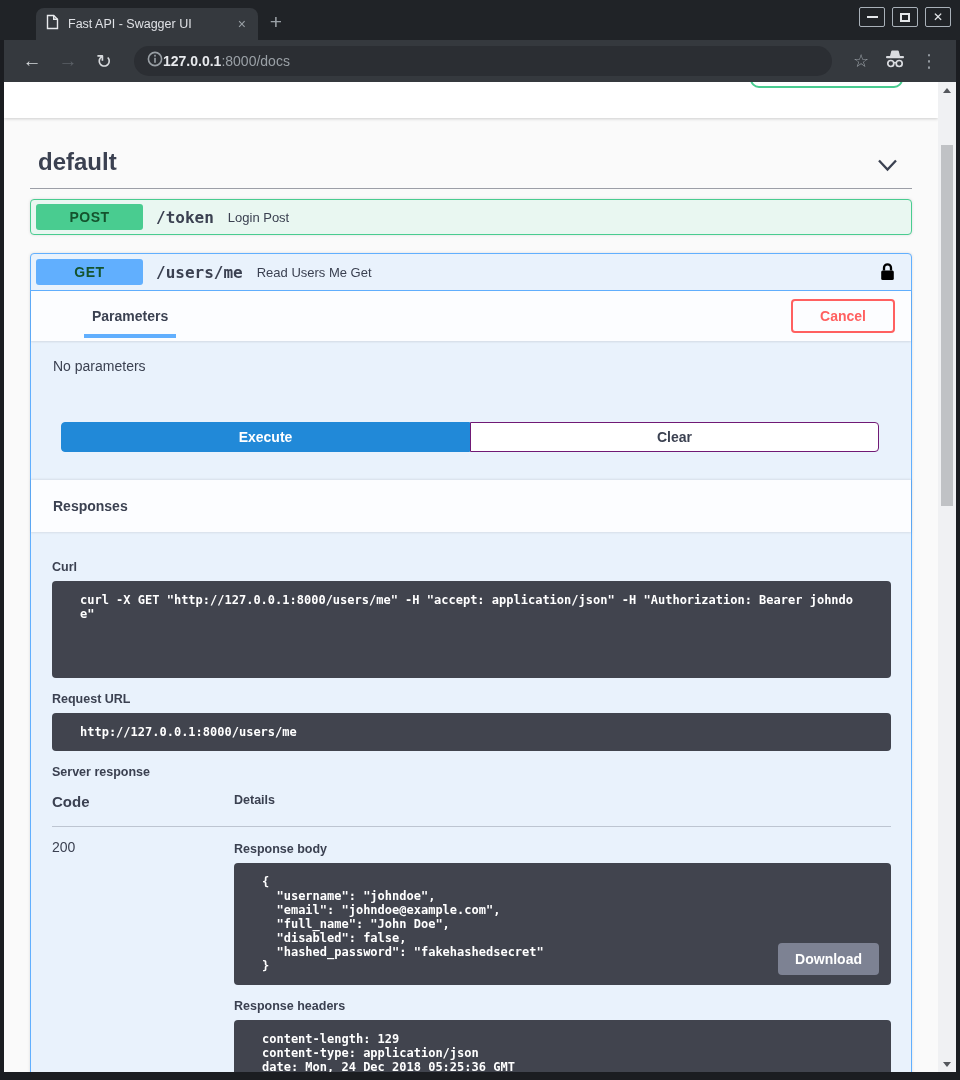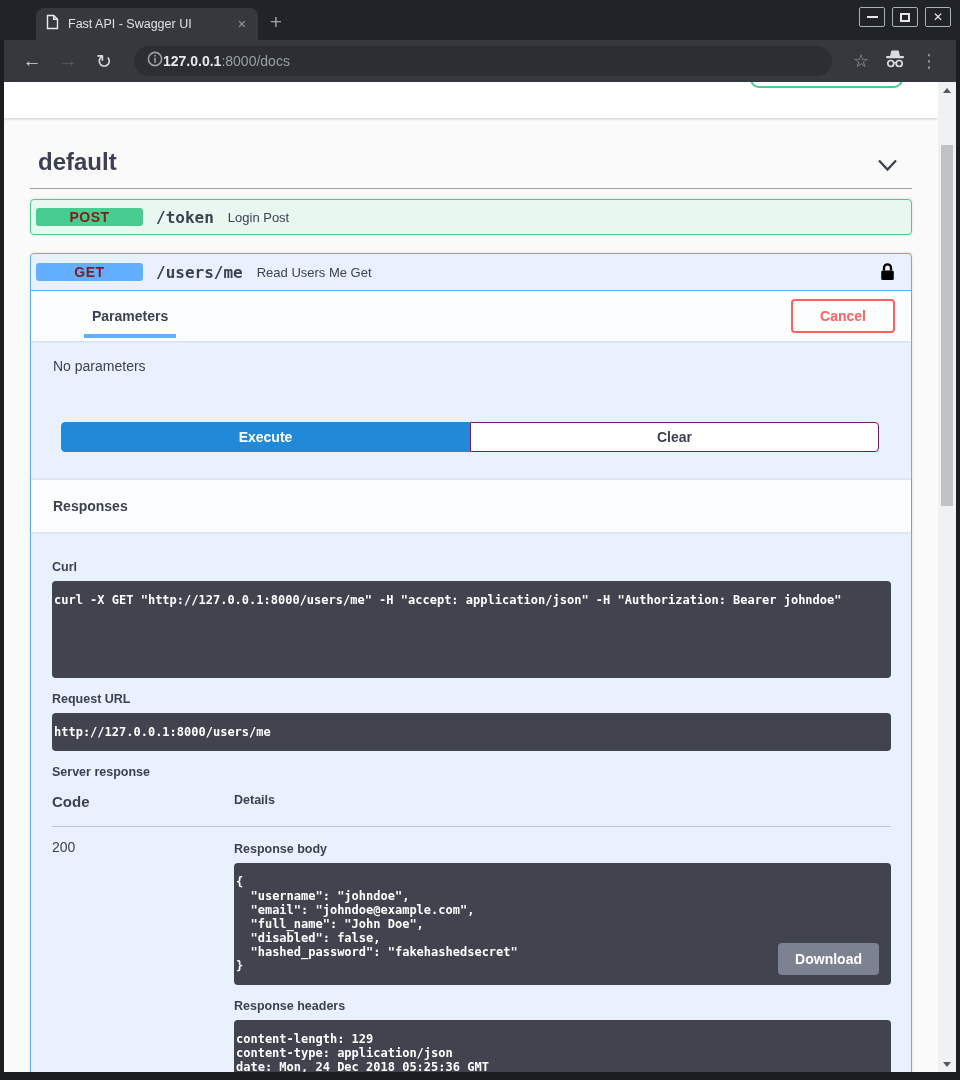--- a/index.html
+++ b/index.html
@@ -56,21 +56,21 @@
   .section-title { font-size:24px; font-weight:bold; color:#3b4151; }
   .section-divider { border-bottom:1px solid rgba(59,65,81,.5); }
 
   .opblock { border-radius:4px; margin-top:0; box-shadow:0 0 3px rgba(0,0,0,.12); }
   .opblock-post { margin-top:10px; background:#e9f7f1; border:1px solid #49cc90; height:36px;
                   display:flex; align-items:center; padding:0 10px 0 5px; }
   .opblock-get { margin-top:18px; background:#e9f2fc; border:1px solid #61affe;
                  border-radius:4px 4px 0 0; }
   .op-summary { height:37px; display:flex; align-items:center; padding:0 12px 0 5px; }
   .op-summary-get { border-bottom:1px solid #61affe; }
-  .method-badge { width:107px; height:18px; border-radius:3px; color:#7f1d1d;
+  .method-badge { width:107px; height:26px; border-radius:3px; color:#14532d;
                   font-weight:bold; font-size:14px; display:flex; align-items:center;
                   justify-content:center; letter-spacing:.5px; }
   .badge-post { background:#49cc90; }
   .badge-get  { background:#61affe; }
   .op-path { margin-left:13px; font-family:"DejaVu Sans Mono", monospace;
              font-weight:bold; font-size:16px; color:#3b4151; }
   .op-desc { margin-left:14px; font-size:13px; color:#3b4151; }
   .lock-wrap { margin-left:auto; display:flex; align-items:center; padding-right:4px; }
 
   .param-header { background:#fcfdff; height:50px; display:flex; align-items:center;
@@ -93,21 +93,21 @@
                font-family:"Liberation Sans", sans-serif; }
 
   .responses-header { background:#fcfdff; height:52px; display:flex; align-items:center;
                       padding:16px 22px; font-size:14px; font-weight:bold;
                       box-shadow:0 -1px 2px rgba(0,0,0,.08), 0 1px 2px rgba(0,0,0,.08); }
   .responses-inner { padding:28px 20px 20px 21px; }
   .block-label { font-size:12.5px; font-weight:bold; color:#3b4151; margin-bottom:7px; }
   .code-pre {
     background:#41444e; border-radius:4px; color:#fff;
     font-family:"DejaVu Sans Mono", monospace; font-size:12px; font-weight:bold;
-    line-height:14px; padding:12px 2px; white-space:pre-wrap; word-break:break-all;
+    line-height:14px; padding:12px 28px; white-space:pre-wrap; word-break:break-all;
   }
   .curl-pre { min-height:97px; }
   .mt { margin-top:14px; }
   .resp-table-head { display:flex; margin-top:14px; padding-bottom:16px;
                      border-bottom:1px solid rgba(59,65,81,.25); }
   .col-code { width:182px; }
   .code-h { font-size:15px; font-weight:bold; }
   .details-h { font-size:12.5px; font-weight:bold; }
   .resp-row { display:flex; padding-top:12px; }
   .status-code { font-size:14px; }

